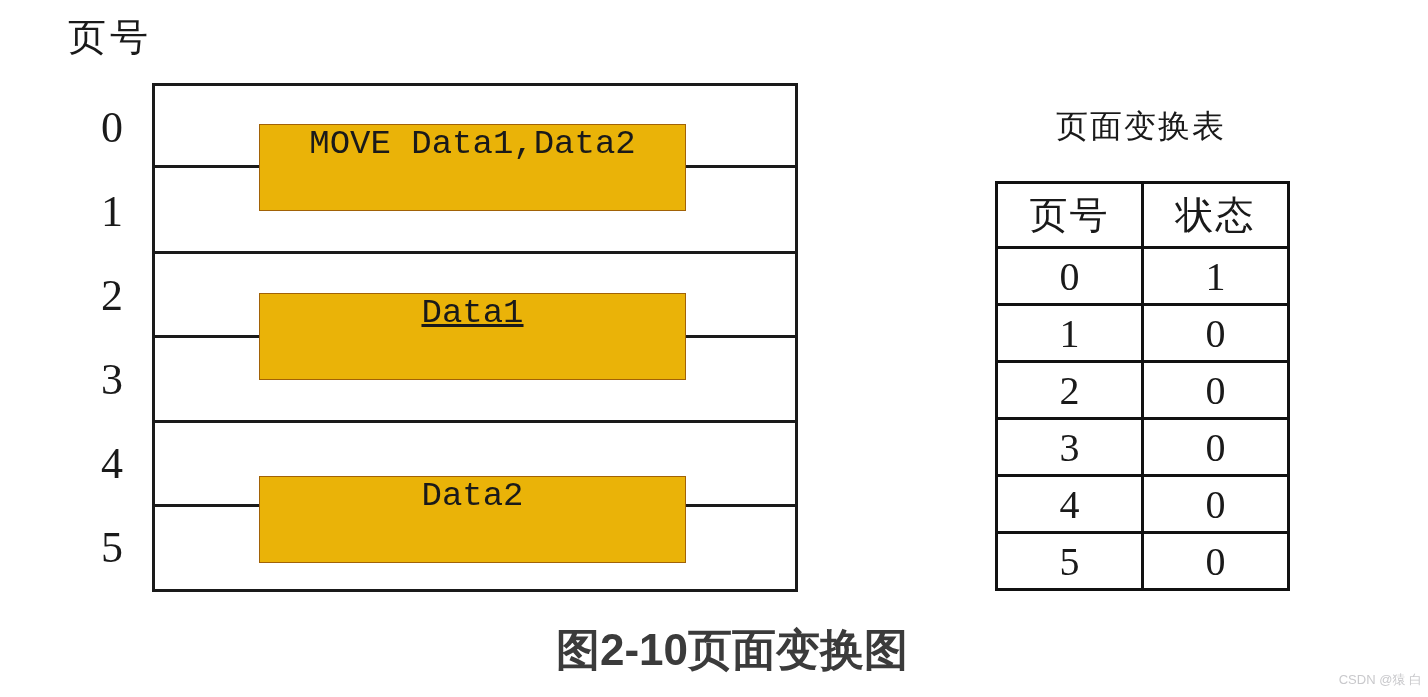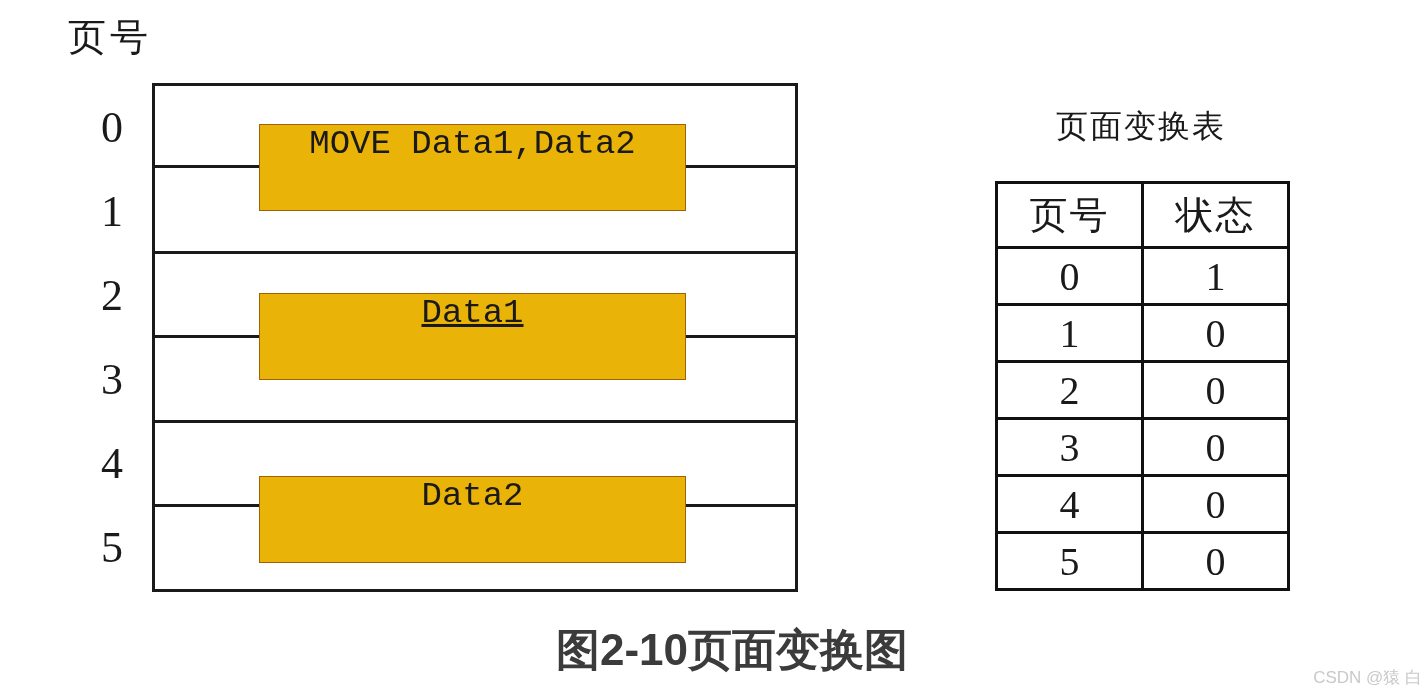--- a/index.html
+++ b/index.html
@@ -105,21 +105,21 @@
     left: 422px; top: 624px; width: 620px;
     text-align: center;
     font-family: "Liberation Sans", "DejaVu Sans", sans-serif;
     font-weight: bold;
     font-size: 44px; line-height: 52px;
     color: #3b3b3b;
   }
   .watermark {
     right: 6px; bottom: 8px;
     font-family: "Liberation Sans", "DejaVu Sans", sans-serif;
-    font-size: 17px;
+    font-size: 13px;
     color: #c9c9cc;
   }
 </style>
 </head>
 <body>
 
 <div class="abs page-col-label">页号</div>
 
 <div>
   <div class="abs outer-rect"></div>

